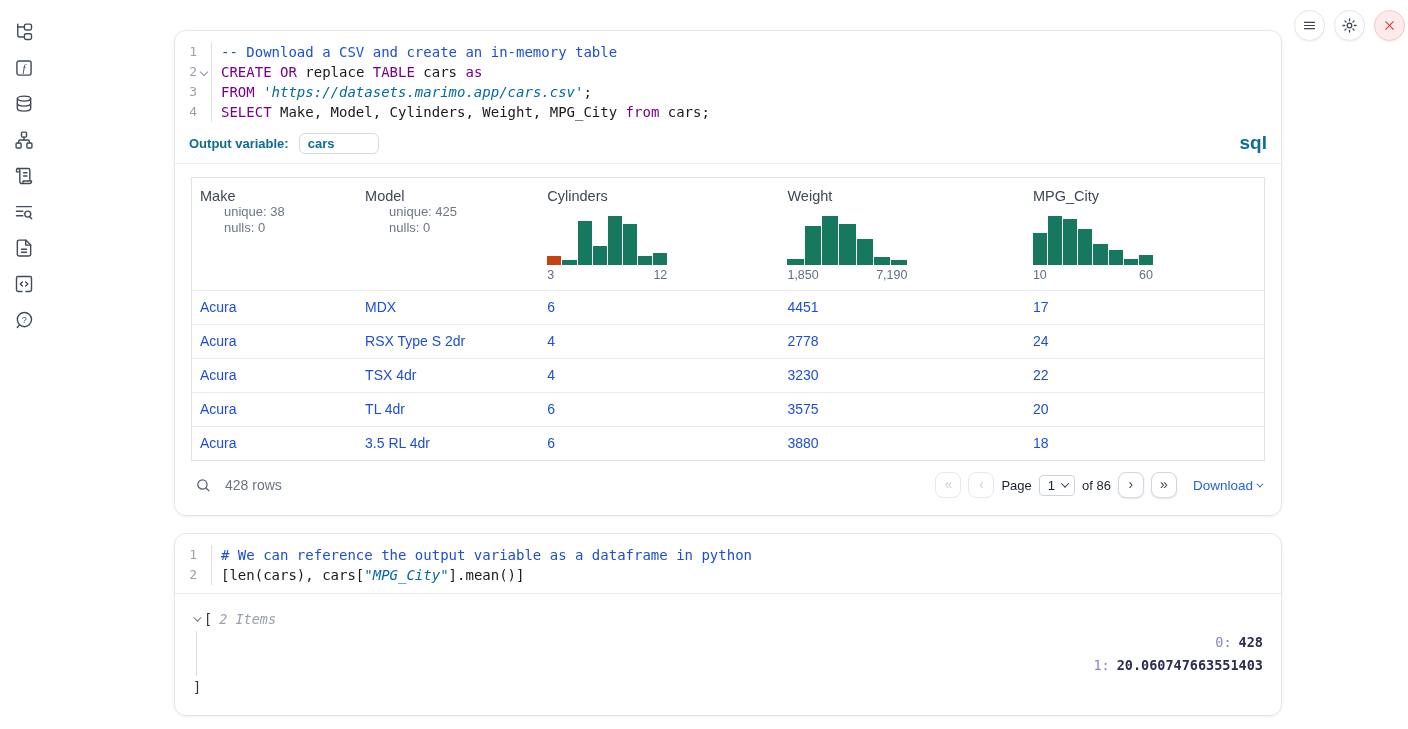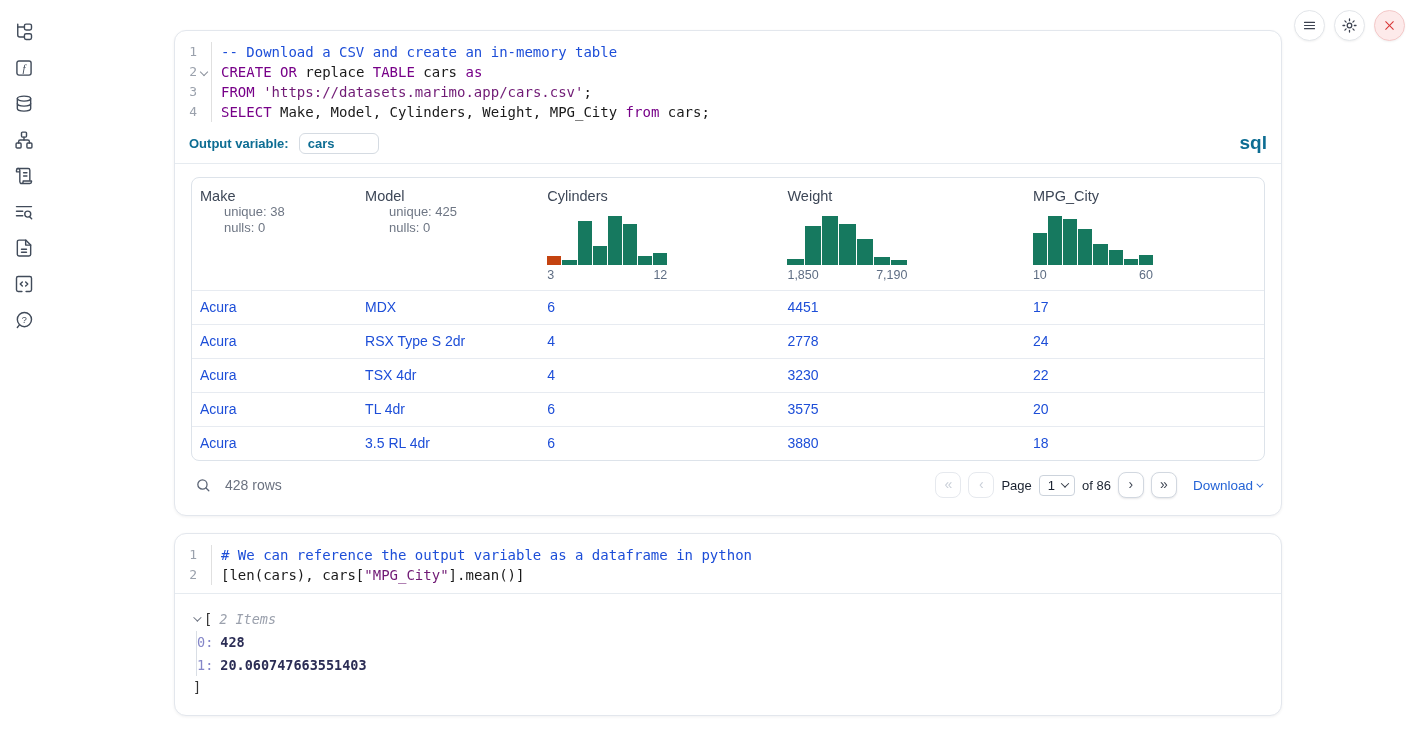--- a/index.html
+++ b/index.html
@@ -32,34 +32,34 @@
 
   
   .code-area { padding:11px 0 8px; cursor:text; }
   .code-line { display:flex; font-family:"DejaVu Sans Mono", monospace; font-size:14px;
                line-height:20px; white-space:pre; }
   .ln { width:22px; text-align:right; color:#9aa1ac; font-size:13px; flex:none; }
   .fold { width:14px; flex:none; display:flex; align-items:center; justify-content:center; }
   .chev { width:6px; height:6px; border-right:1.4px solid #8b919c; border-bottom:1.4px solid #8b919c;
           transform:rotate(45deg); display:inline-block; }
   .code-text { border-left:1px solid #e0e0e0; padding-left:9px; flex:1; color:#1a1a1a; }
-  .t-kw { color:#770088; } .t-str { color:#701a75; } .t-cm { color:#1d4ed8; } .t-pl { color:#1a1a1a; }
+  .t-kw { color:#770088; } .t-str { color:#0369a1;font-style:italic; } .t-cm { color:#1d4ed8; } .t-pl { color:#1a1a1a; }
 
   
   .outvar-bar { display:flex; align-items:center; padding:2px 14px 9px;
                 border-bottom:1px solid #e6ebf0; }
   .outvar-label { color:#0d6d93; font-weight:bold; font-size:13px; }
   .outvar-input { margin-left:10px; width:80px; border:1px solid #d5dbe2; border-radius:6px;
                   padding:2px 8px; color:#0d6d93; font-weight:bold; font-size:13px;
                   font-family:"Liberation Sans", sans-serif; outline:none; }
   .lang-badge { margin-left:auto; color:#0d6d93; font-weight:bold; font-size:19px; }
 
   
   .output-region { padding:13px 16px 14px; }
-  .table-wrap { border:1px solid #dde3ea; border-radius:8px; overflow:hidden; }
+  .table-wrap { border:1px solid #dde3ea; border-radius:0; overflow:hidden; }
   .thead, .tr { display:grid; }
   .th { padding:10px 8px 8px; }
   .th-name { font-size:14.5px; color:#3d4757; }
   .th-stat { font-size:13px; color:#6e7684; line-height:16px;margin-left:24px; }
   .th-stat:first-of-type { margin-top:11px; }
   .hist { height:52px; width:120px; display:flex; align-items:flex-end; gap:1px; margin-top:9px; }
   .hist-bar { flex:1; }
   .hist-axis { width:120px; display:flex; justify-content:space-between; margin-top:3px;
                font-size:12.5px; color:#5f6e84; }
   .tr { border-top:1px solid #e7ebf1; }
@@ -84,21 +84,21 @@
   .dl-chev { width:5px; height:5px; border-right:1.5px solid #2463d6; border-bottom:1.5px solid #2463d6;
              transform:rotate(45deg) translateY(-2px); }
 
   
   .code-border { border-bottom:1px solid #e6ebf0; }
   .py-output { padding:17px 18px 18px; font-family:"DejaVu Sans Mono", monospace; font-size:13.5px; }
   .tree-head { display:flex; align-items:center; color:#333; }
   .tree-chev { width:6px; height:6px; border-right:1.4px solid #6b7280; border-bottom:1.4px solid #6b7280;
                transform:rotate(45deg) translateY(-2px); margin-right:5px; cursor:pointer; }
   .items-label { color:#9ba1ad; font-style:italic; margin-left:7px; }
-  .tree-entries { border-left:1px solid #d9dee5; margin-left:3px; padding-left:0; margin-top:4px; }
+  .tree-entries { border-left:1px solid #d9dee5; margin-left:3px; padding-left:0; margin-top:4px;text-align:right; }
   .entry { line-height:22px; margin:1px 0; }
   .k { color:#8486c8; }
   .v { color:#2b2d55; font-weight:bold; margin-left:7px; }
   .close-bracket { color:#333; line-height:20px; }
 </style>
 </head>
 <body>
 
 <div class="sidebar">
   <span class="sb-icon">

